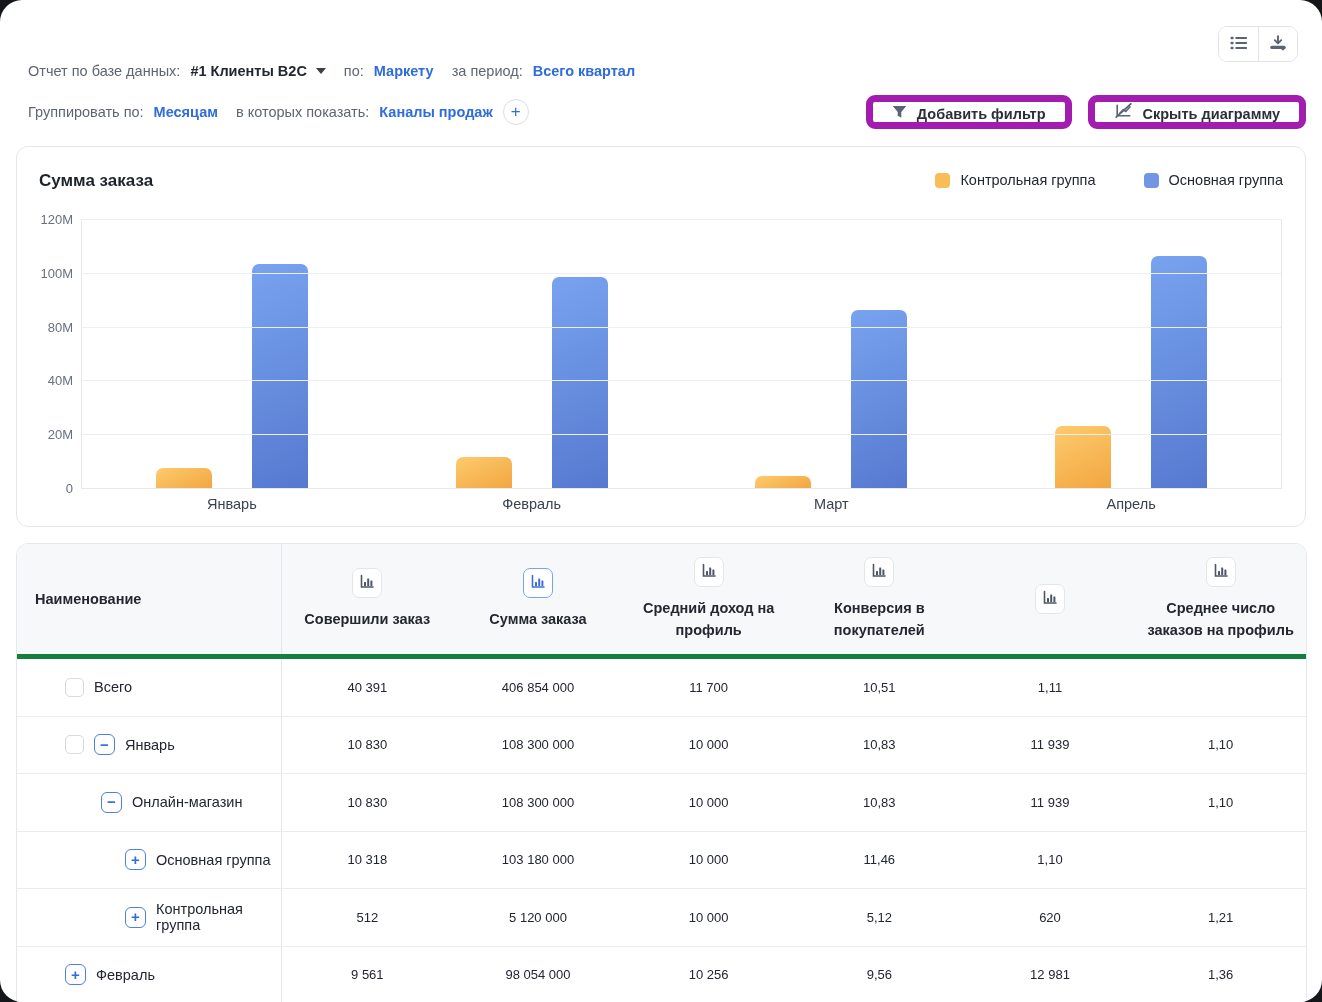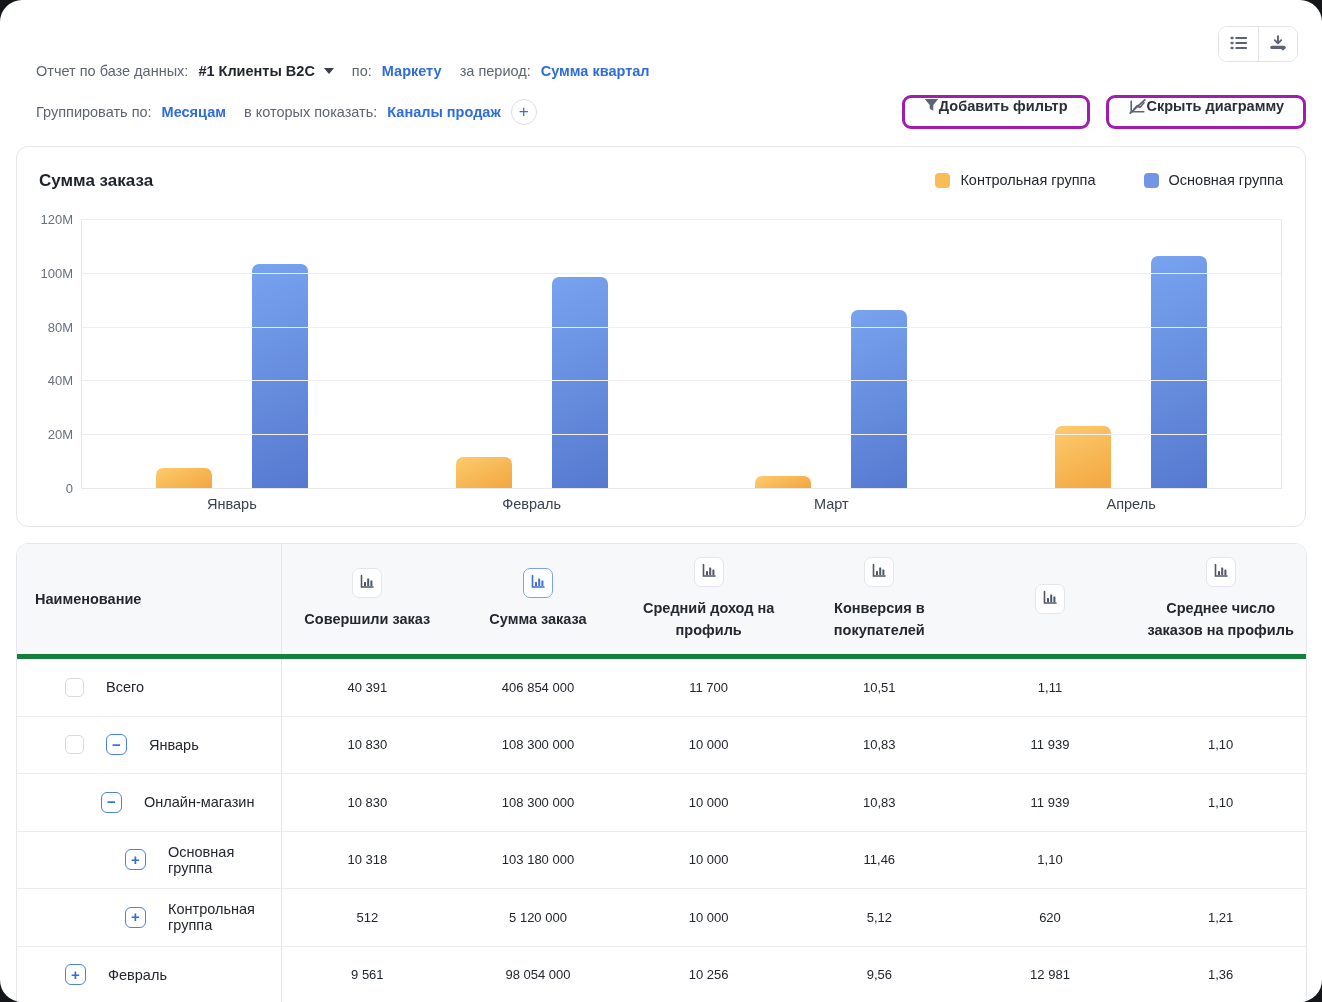--- a/index.html
+++ b/index.html
@@ -12,25 +12,25 @@
   
   .icon-group{position:absolute;top:26px;right:24px;display:flex;border:1px solid #dfe3e8;border-radius:9px;background:#fff;overflow:hidden;}
   .igbtn{width:39px;height:34px;display:flex;align-items:center;justify-content:center;cursor:pointer;background:#fff;border:none;padding:0;}
   .igbtn + .igbtn{border-left:1px solid #e3e6ea;}
   .row1{position:absolute;top:63px;left:24px;display:flex;align-items:center;font-size:14.5px;color:#5e6570;white-space:nowrap;}
   .row2{position:absolute;top:95px;left:24px;right:16px;display:flex;align-items:center;}
   .filters2{display:flex;align-items:center;font-size:14.5px;color:#5e6570;white-space:nowrap;}
   .val-dark{color:#22262e;font-weight:700;margin-left:10px;cursor:pointer;display:inline-flex;align-items:center;gap:9px;}
   .link{color:#2f6cdc;font-weight:700;cursor:pointer;margin-left:10px;}
   .lbl{margin-left:18px;}
-  .lbl:first-child{margin-left:12px;}
+  .lbl:first-child{margin-left:4px;}
   .caret{width:0;height:0;border-left:5px solid transparent;border-right:5px solid transparent;border-top:6px solid #3a4047;display:inline-block;}
   .plus-btn{width:26px;height:26px;margin-left:10px;border:1px solid #d9dee5;border-radius:50%;background:#fff;color:#2f6cdc;font-size:17px;line-height:1;display:flex;align-items:center;justify-content:center;cursor:pointer;padding:0 0 2px 0;}
   .action-btns{margin-left:auto;display:flex;gap:16px;}
-  .btn{display:flex;align-items:flex-start;height:34px;padding:0 19px;border:3px solid #a21caf;border-radius:9px;background:#fff;font-size:14.5px;font-weight:700;color:#2a2f38;cursor:pointer;font-family:inherit;}
+  .btn{display:flex;align-items:flex-end;gap:10px;height:34px;padding:0 19px;border:7px solid #a21caf;border-radius:9px;background:#fff;font-size:14.5px;font-weight:700;color:#2a2f38;cursor:pointer;font-family:inherit;}
   
   .chart-card{position:absolute;top:146px;left:16px;right:16px;height:381px;border:1px solid #e4e7eb;border-radius:12px;background:#fff;}
   .chart-title{position:absolute;top:24px;left:22px;font-size:17px;font-weight:700;color:#1e232b;}
   .legend{position:absolute;top:25px;right:22px;display:flex;gap:48px;}
   .legend-item{display:flex;align-items:center;gap:10px;font-size:14.5px;color:#23272f;}
   .swatch{width:15px;height:15px;border-radius:4px;}
   .plot{position:absolute;left:64px;right:23px;top:72px;height:270px;border-left:1px solid #e6e8ec;border-right:1px solid #e6e8ec;border-bottom:1px solid #e6e8ec;}
   .gridline{position:absolute;left:0;right:0;height:1px;background:#eceef2;}
   .ytick{position:absolute;right:calc(100% + 9px);transform:translateY(-50%);font-size:13px;color:#68707c;text-align:right;}
   .groups{position:absolute;left:0;right:0;top:0;bottom:0;display:flex;justify-content:space-around;align-items:flex-end;}
@@ -42,21 +42,21 @@
   .xlabel{width:152px;text-align:center;font-size:14.5px;color:#3a4150;}
   
   .table-card{position:absolute;top:543px;left:16px;right:15px;height:462px;border:1px solid #e4e7eb;border-radius:12px 12px 0 0;background:#fff;overflow:hidden;}
   .thead{display:grid;grid-template-columns:265px repeat(6,1fr);height:115px;background:#f7f8fa;border-bottom:5px solid #15803d;}
   .th-name{display:flex;align-items:center;padding-left:18px;font-size:14.5px;font-weight:700;color:#23272f;border-right:1px solid #e4e7eb;}
   .th{display:flex;flex-direction:column;align-items:center;justify-content:center;gap:11px;text-align:center;font-size:14.5px;font-weight:700;color:#23272f;line-height:1.45;padding:0 12px;}
   .col-icon-btn{width:30px;height:30px;border:1px solid #e3e6eb;border-radius:7px;background:#fff;display:flex;align-items:center;justify-content:center;color:#4e5665;cursor:pointer;padding:0;}
   .col-icon-btn.active{border-color:#7da2ec;color:#3b6fd9;}
   .trow{display:grid;grid-template-columns:265px repeat(6,1fr);height:57.5px;border-bottom:1px solid #eaecef;background:#fff;}
   .td-name{display:flex;align-items:center;border-right:1px solid #e4e7eb;font-size:14.5px;color:#22262e;}
-  .name-inner{display:flex;align-items:center;gap:22px;padding-left:36px;}
+  .name-inner{display:flex;align-items:center;gap:10px;padding-left:36px;}
   .td{display:flex;align-items:center;justify-content:center;font-size:13px;color:#22262e;}
   .checkbox{width:19px;height:19px;border:1.5px solid #d6dae1;border-radius:5px;background:#fff;cursor:pointer;flex:0 0 auto;}
   .toggle{width:21px;height:21px;border:1.5px solid #4c80e2;border-radius:6px;background:#fff;color:#2f6cdc;font-size:15px;font-weight:700;line-height:1;display:flex;align-items:center;justify-content:center;cursor:pointer;padding:0 0 1px 0;flex:0 0 auto;}
 </style>
 </head>
 <body>
 
 <div class="page">
 
   <div class="icon-group">
@@ -82,21 +82,21 @@
 
   <div class="row1">
     <span class="lbl">Отчет по базе данных:</span>
     <span class="val-dark">
       <span>#1 Клиенты B2C</span>
       <span class="caret"></span>
     </span>
     <span class="lbl">по:</span>
     <span class="link">Маркету</span>
     <span class="lbl">за период:</span>
-    <span class="link">Сумма квартал</span>
+    <span class="link">Всего квартал</span>
   </div>
 
   <div class="row2">
     <div class="filters2">
       <span class="lbl">Группировать по:</span>
       <span class="link">Месяцам</span>
       <span class="lbl">в которых показать:</span>
       <span class="link">Каналы продаж</span>
       <button class="plus-btn">
           <span>+</span>

